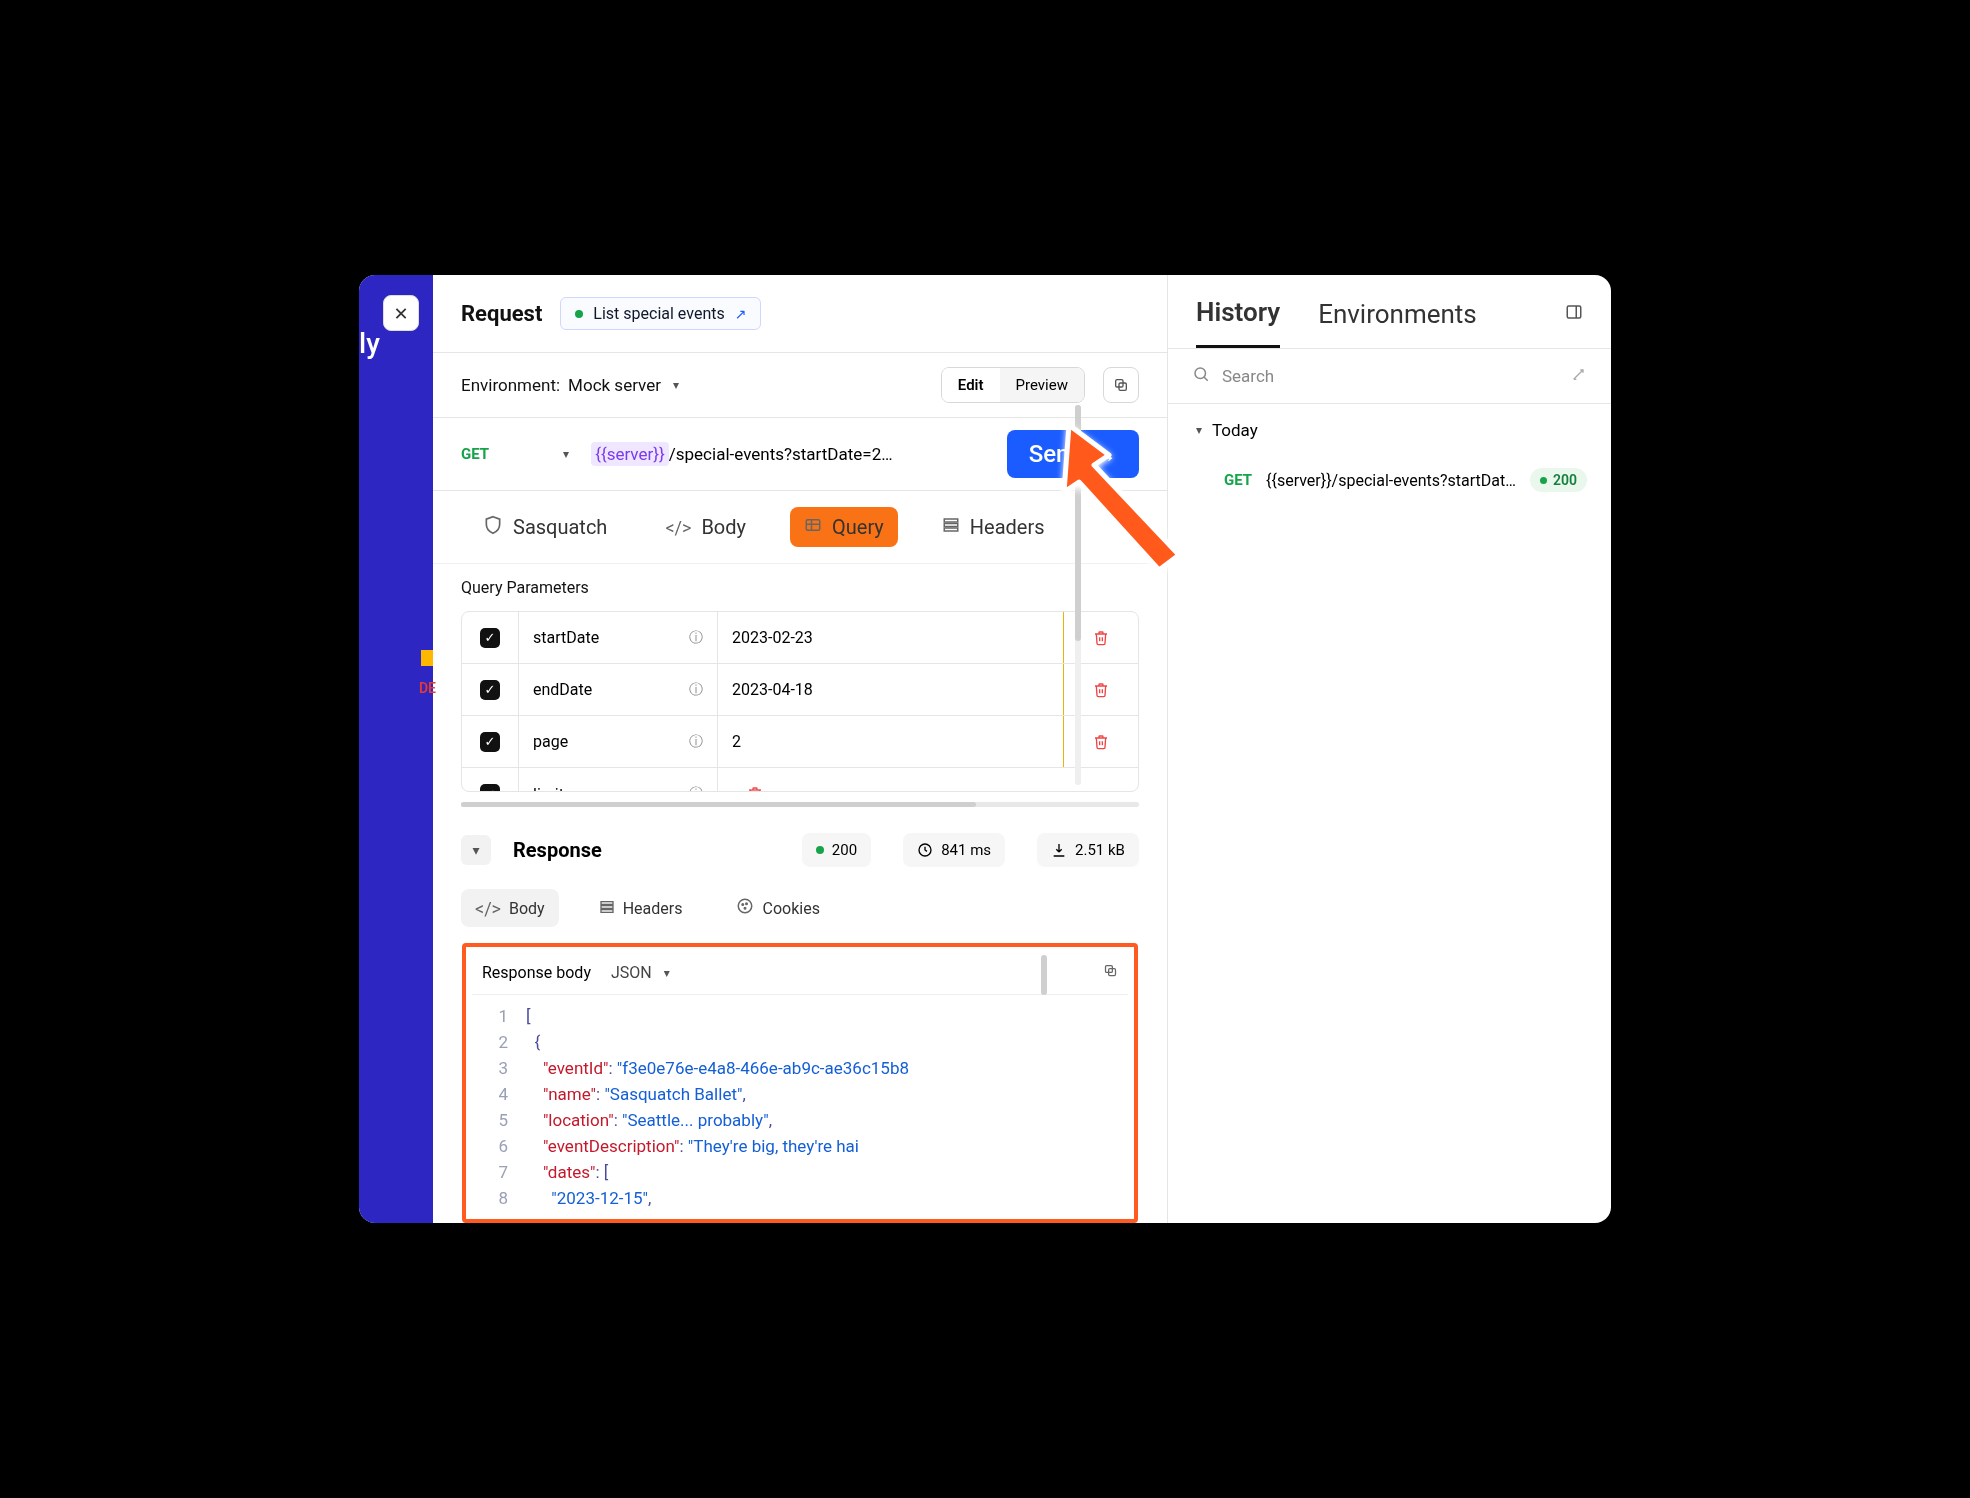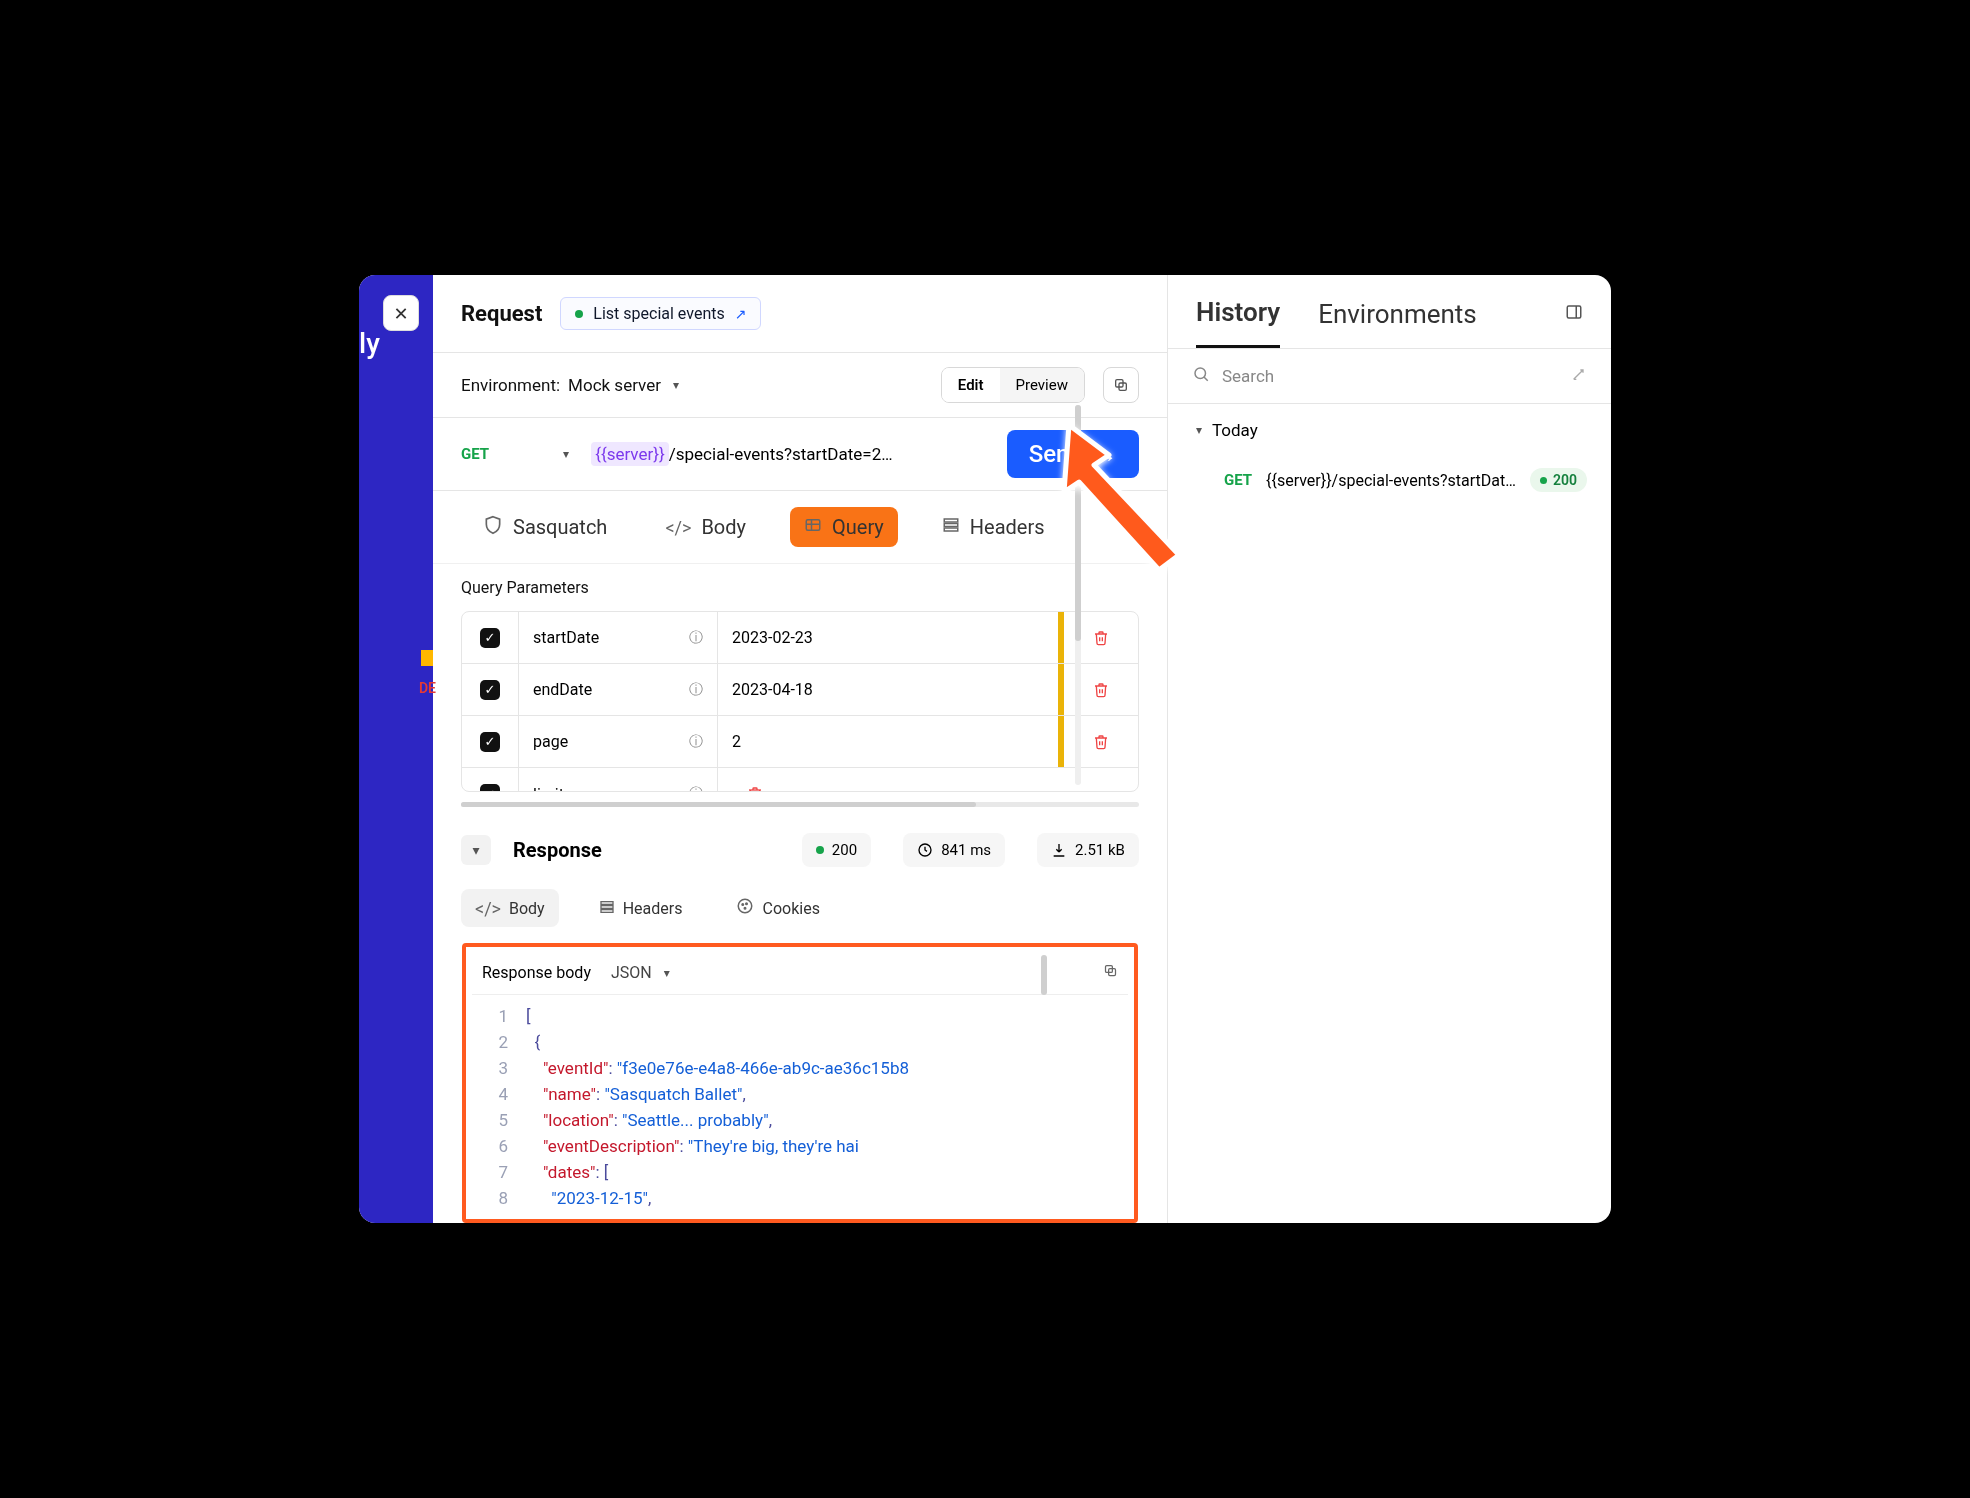--- a/index.html
+++ b/index.html
@@ -43,21 +43,21 @@
   .tab-icon{color:#666;font-size:18px}
   
   .section-title{font-size:16px;color:#111;padding:14px 28px}
   .param-table{margin:0 28px;border:1px solid #e5e5e5;border-radius:8px;overflow:hidden}
   .param-row{display:flex;align-items:center;border-bottom:1px solid #e5e5e5;height:52px}
   .param-row:last-child{border-bottom:none}
   .p-chk{width:56px;display:flex;justify-content:center}
   .chk{width:20px;height:20px;background:#111;border-radius:5px;display:flex;align-items:center;justify-content:center;color:#fff;font-size:13px}
   .p-name{width:200px;padding:0 14px;font-size:16px;display:flex;align-items:center;justify-content:space-between;border-right:1px solid #e5e5e5;border-left:1px solid #e5e5e5;height:100%}
   .info{color:#888;font-size:14px}
-  .p-val{flex:1;padding:0 14px;font-size:16px;border-right:6px solid #eab308;height:100%;display:flex;align-items:center}
+  .p-val{flex:1;padding:0 14px;font-size:16px;border-right:1px solid #eab308;height:100%;display:flex;align-items:center}
   .p-del{width:74px;display:flex;justify-content:center;color:#ef4444;cursor:pointer}
   .scroll-thin{height:6px;background:#e8e8e8;margin:10px 28px 0;border-radius:3px;position:relative}
   .scroll-thin::before{content:"";position:absolute;left:0;width:76%;height:100%;background:#cfcfcf;border-radius:3px}
   
   .resp-header{display:flex;align-items:center;gap:22px;padding:26px 28px 12px}
   .collapse{width:30px;height:30px;background:#f2f2f2;border-radius:6px;display:flex;align-items:center;justify-content:center;font-size:14px;color:#555;cursor:pointer}
   .resp-title{font-size:20px;font-weight:700}
   .stat{display:flex;align-items:center;gap:8px;background:#f6f6f6;padding:8px 14px;border-radius:8px;font-size:15px;margin-left:10px}
   .resp-tabs{display:flex;gap:26px;padding:10px 28px}
   .rtab{display:flex;align-items:center;gap:8px;font-size:16px;color:#333;padding:8px 14px;border-radius:8px;cursor:pointer}

